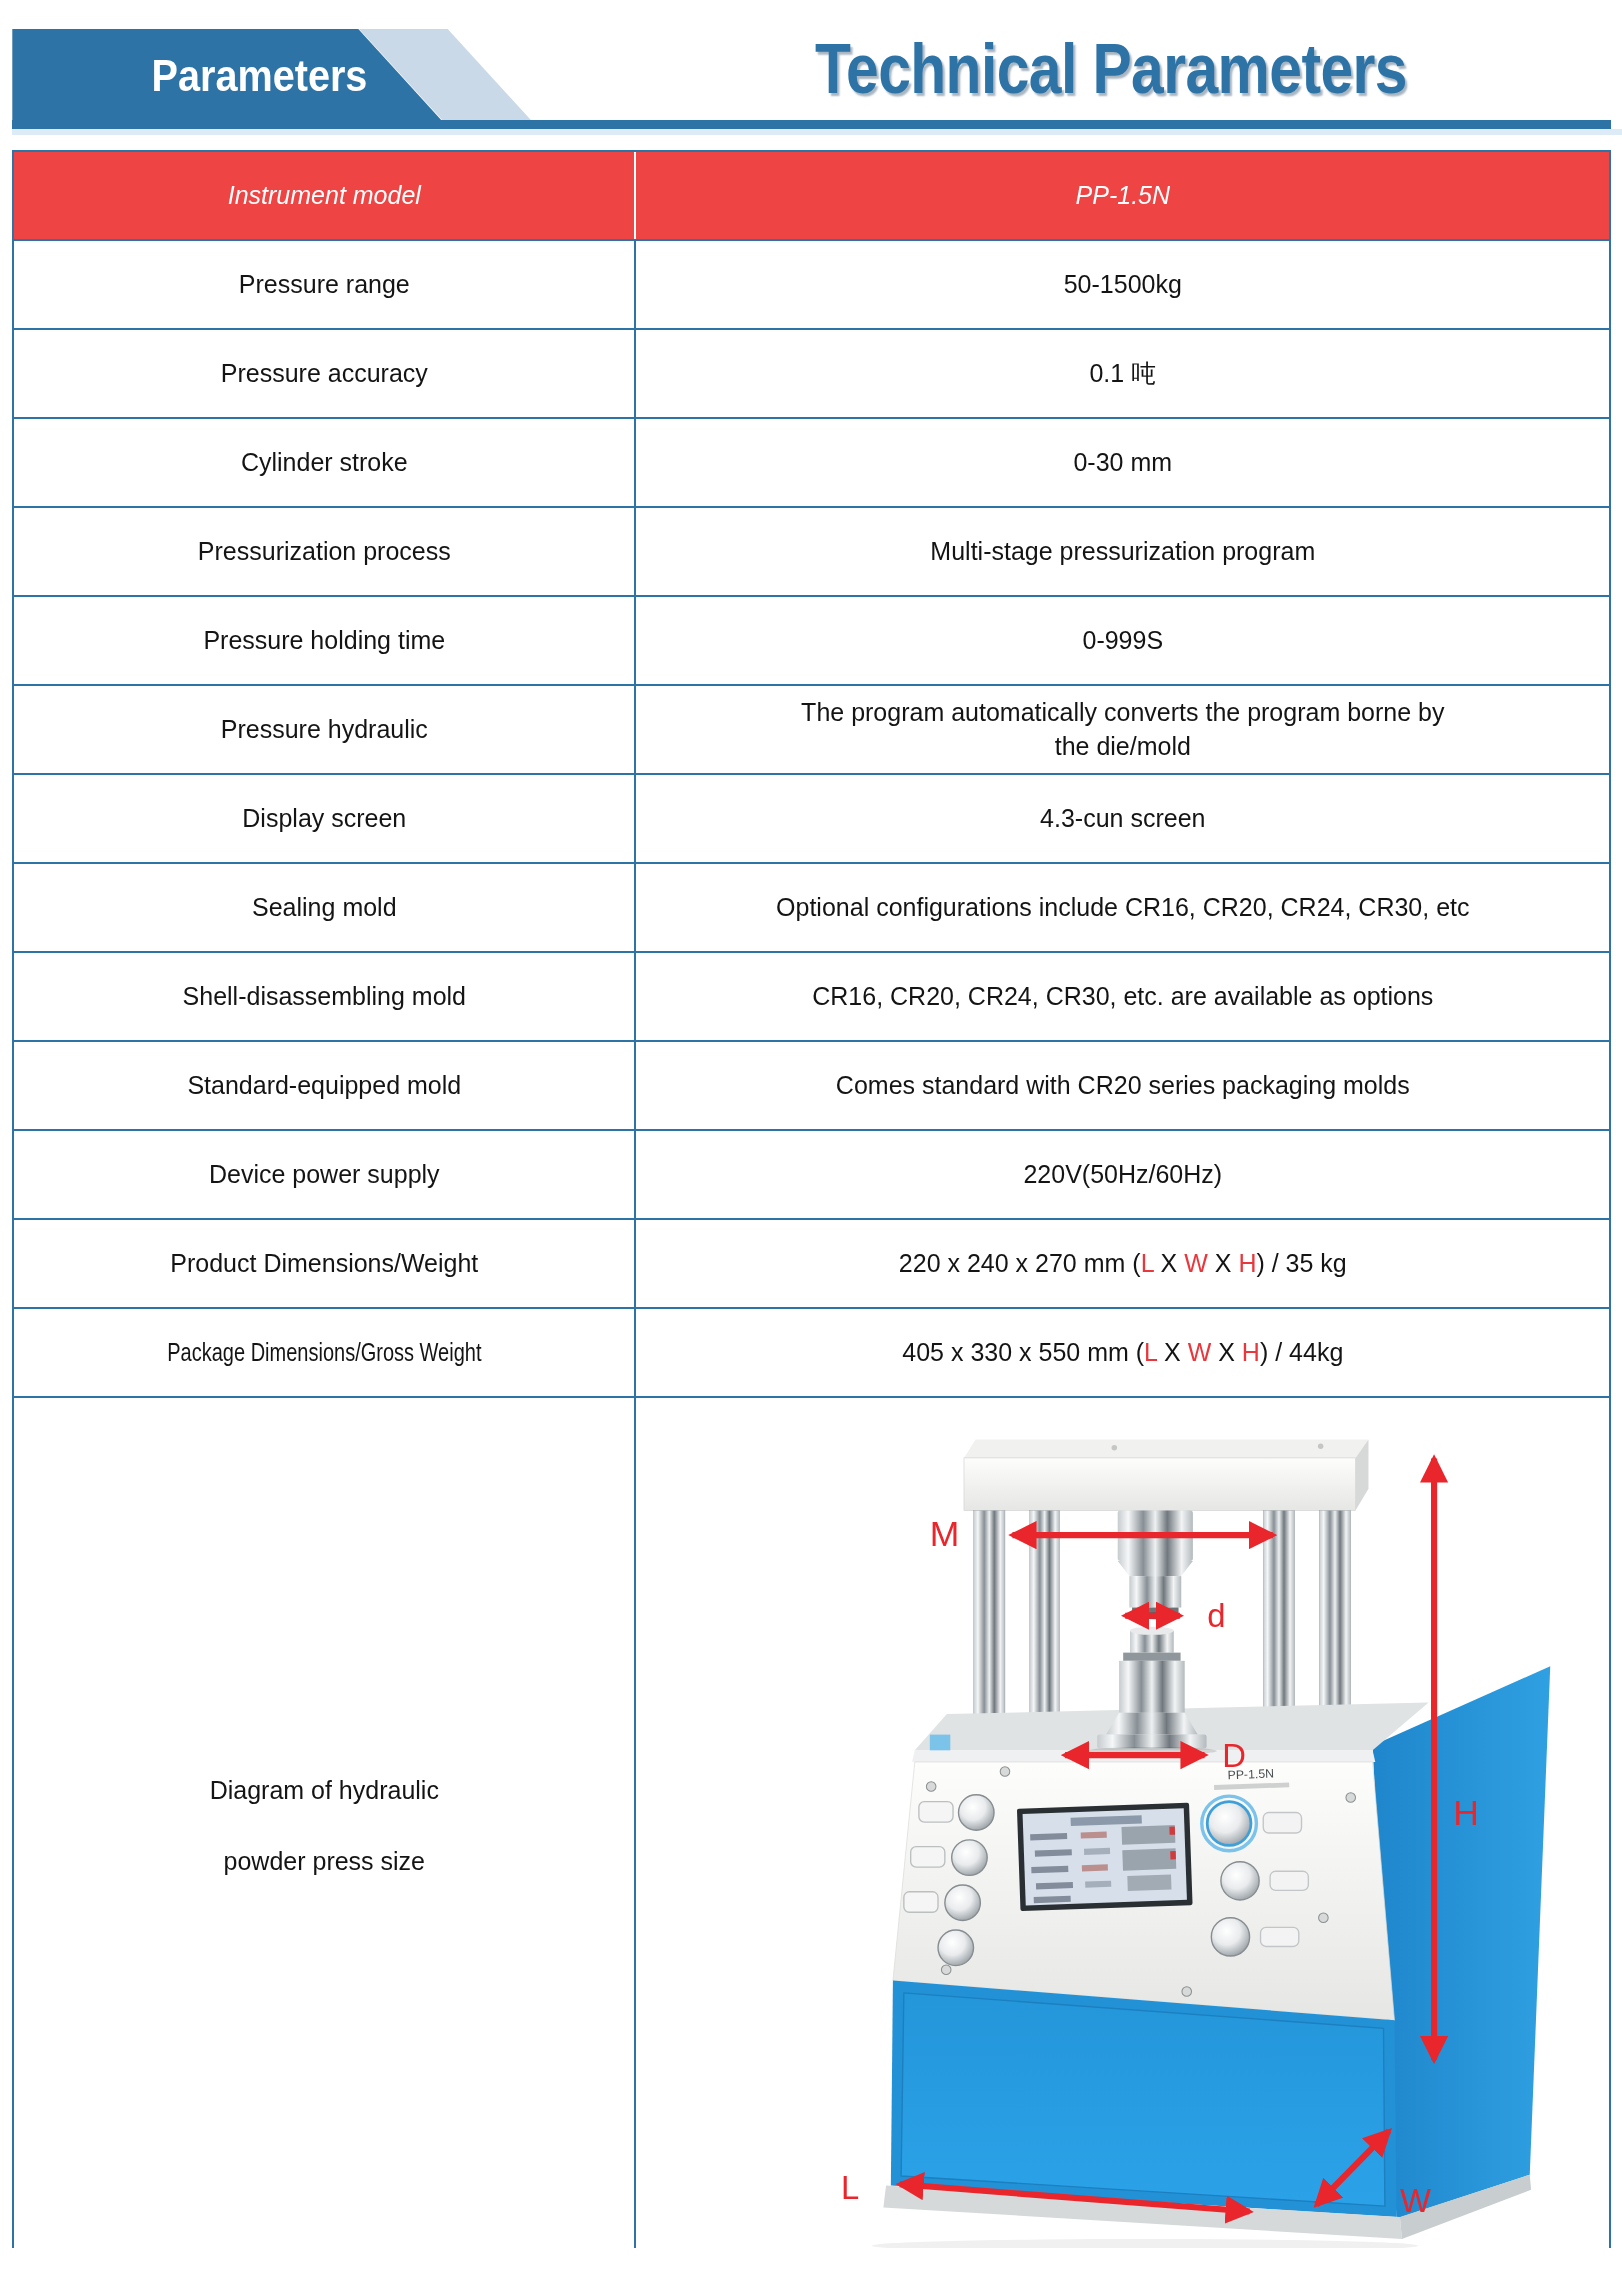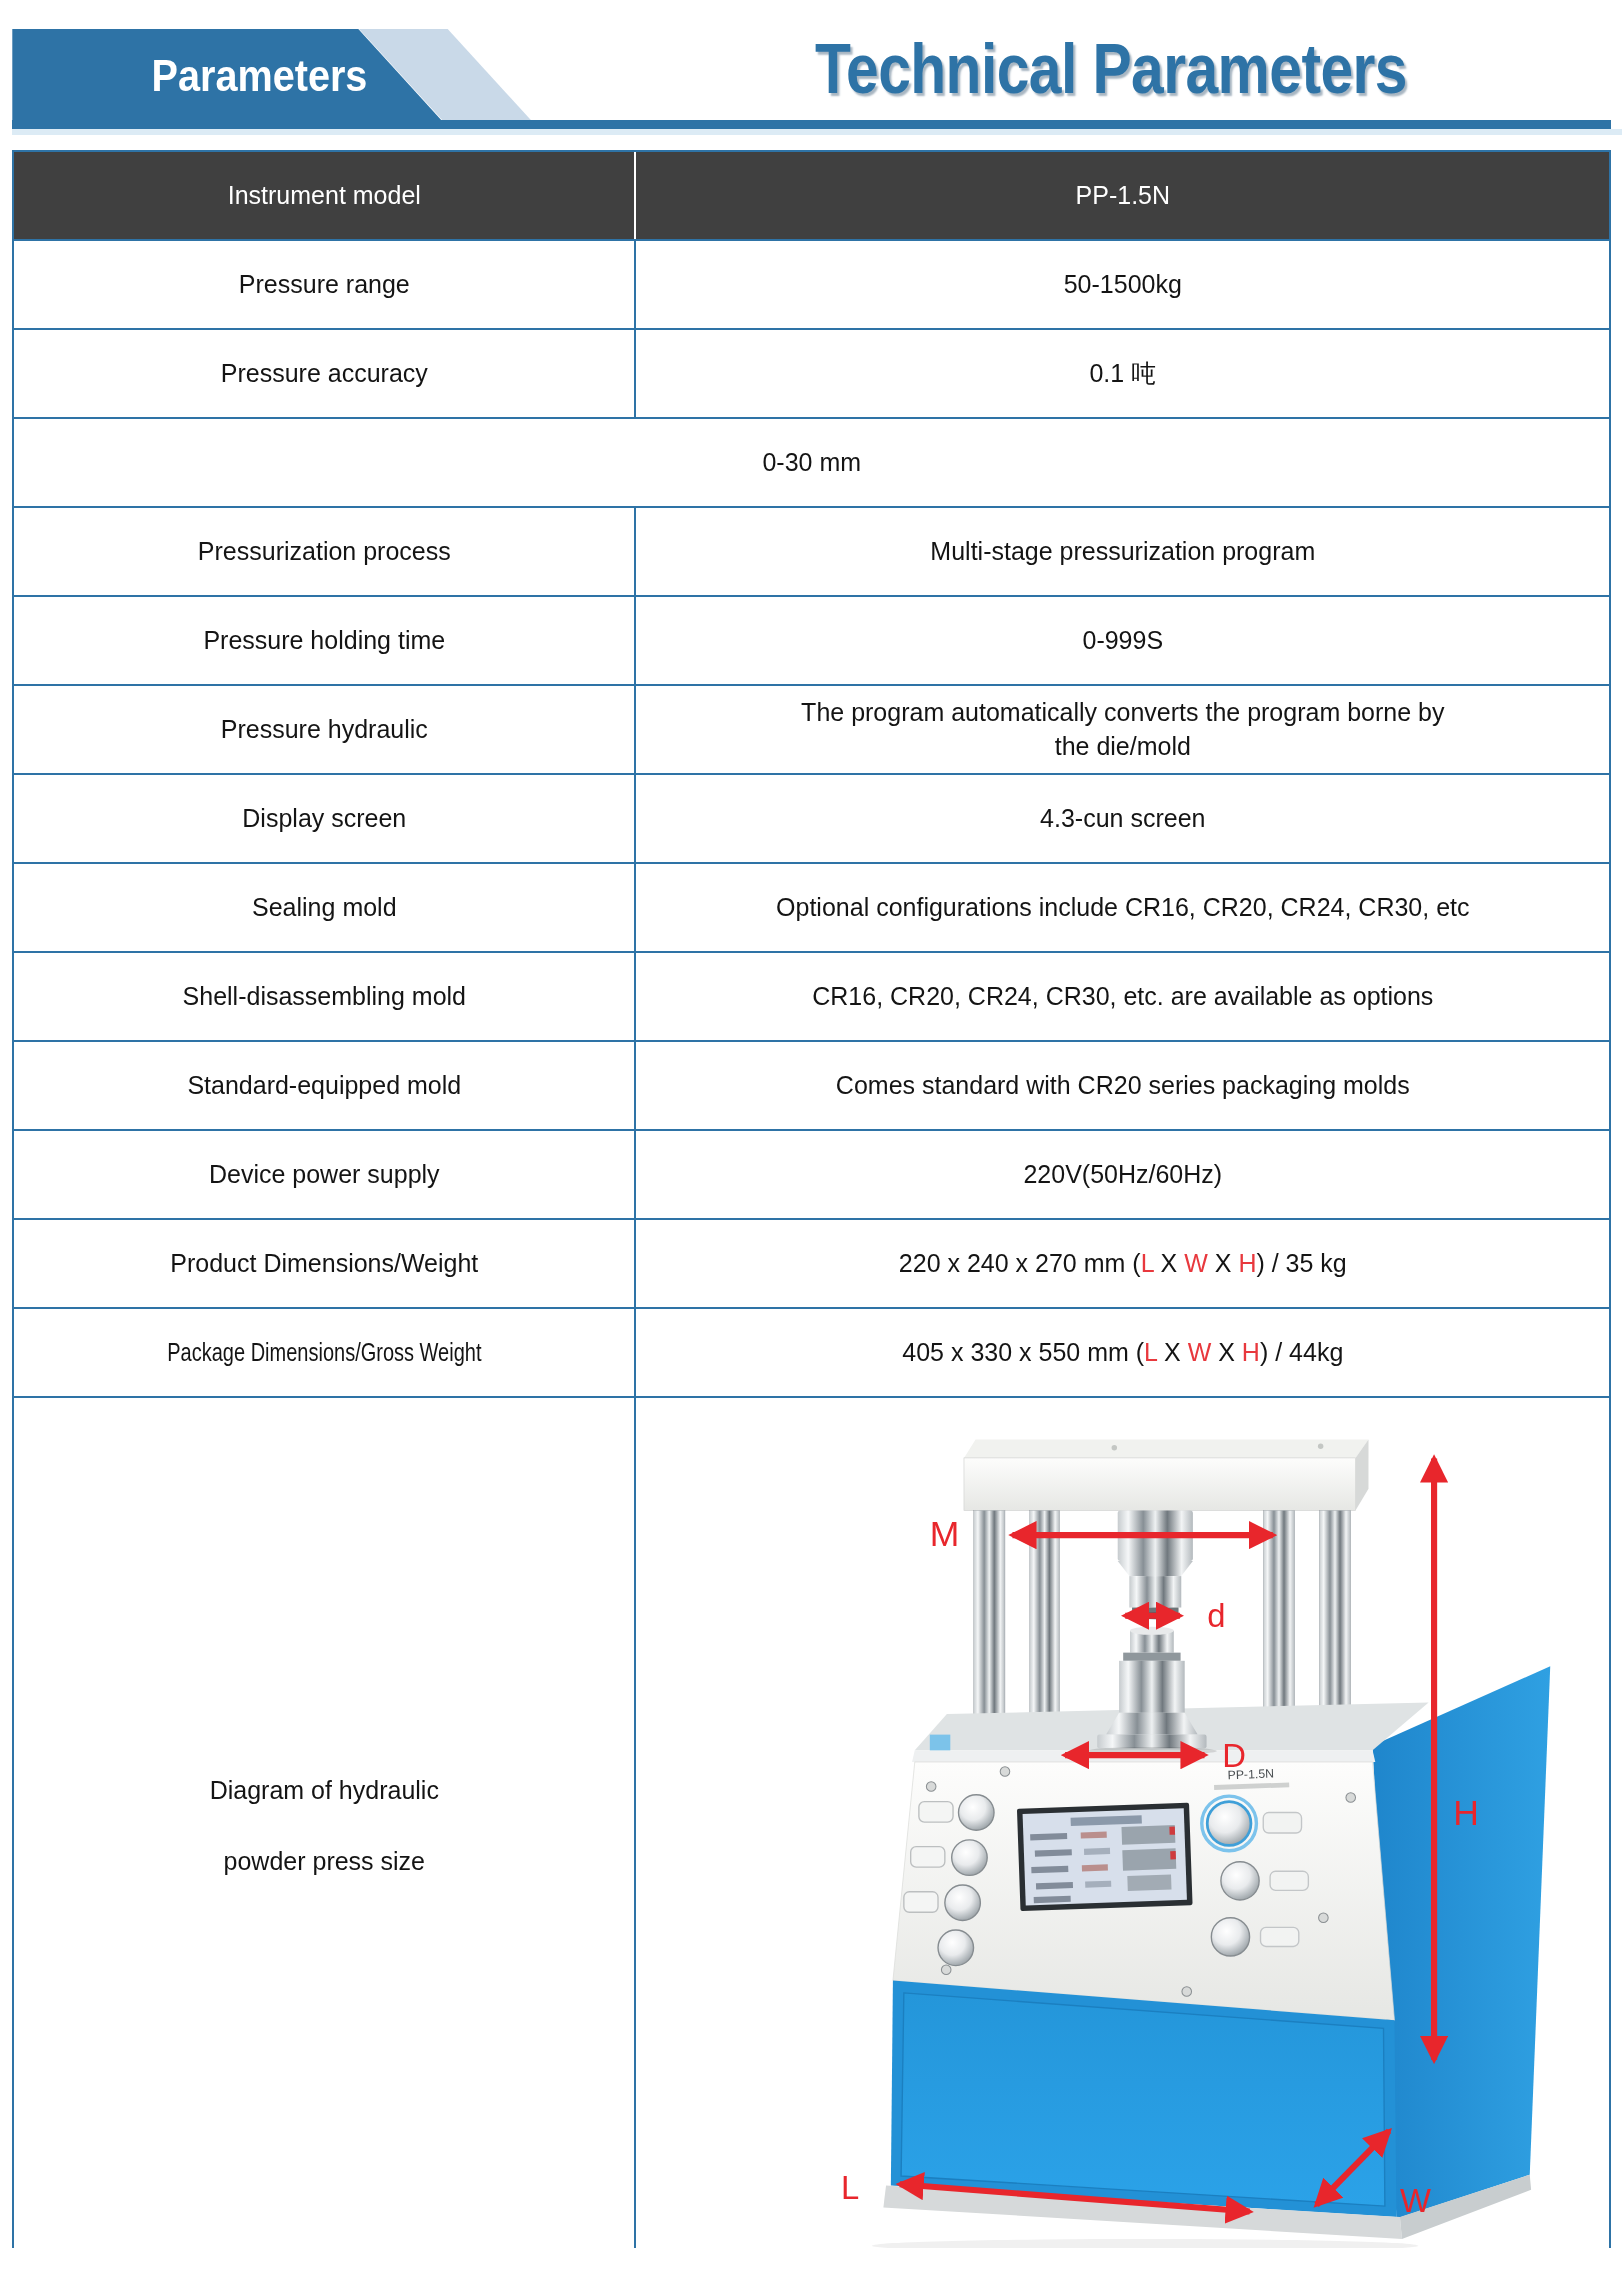--- a/index.html
+++ b/index.html
@@ -23,21 +23,21 @@
   
   .ptable{position:absolute;left:12.3px;top:150px;width:1599px;height:2105px;box-sizing:border-box;
           border:2.7px solid #2E73A6;display:flex;flex-direction:column;}
   .prow{display:flex;height:89px;box-sizing:border-box;border-bottom:2.7px solid #2E73A6;}
   .prow.tall{flex:1;border-bottom:none;}
   .cell-l{width:622px;box-sizing:border-box;border-right:2.7px solid #2E73A6;display:flex;
           flex-direction:column;align-items:center;justify-content:center;text-align:center;
           font-size:25px;}
   .cell-r{flex:1;display:flex;align-items:center;justify-content:center;text-align:center;
           font-size:25px;position:relative;}
-  .prow.hdr{background:#404040;color:#ffffff;}
+  .prow.hdr{background:#ef4444;color:#ffffff;font-style:italic;}
   .prow.hdr .cell-l{border-right-color:#ffffff;}
   .red{color:#E8383D;}
   .wrap-narrow{max-width:684px;line-height:1.35;}
   .condensed{display:inline-block;transform:scaleX(.8);white-space:nowrap;}
   .diag-line{display:block;}
   .diag-line + .diag-line{margin-top:42px;}
   .diagram-svg{position:absolute;left:0;top:0;width:100%;height:100%;}
   svg text.dim{font-family:"Liberation Sans",sans-serif;fill:#E8262C;}
   svg text.tiny{font-family:"Liberation Sans",sans-serif;fill:#4a4f52;}
 </style>
@@ -64,20 +64,21 @@
       <div class="cell-l">Pressure range</div>
       <div class="cell-r">50-1500kg</div>
     </div>
 
     <div class="prow">
       <div class="cell-l">Pressure accuracy</div>
       <div class="cell-r">0.1 吨</div>
     </div>
 
     <div class="prow">
+      <div class="cell-l">Cylinder stroke</div>
       <div class="cell-r">0-30 mm</div>
     </div>
 
     <div class="prow">
       <div class="cell-l">Pressurization process</div>
       <div class="cell-r">Multi-stage pressurization program</div>
     </div>
 
     <div class="prow">
       <div class="cell-l">Pressure holding time</div>

